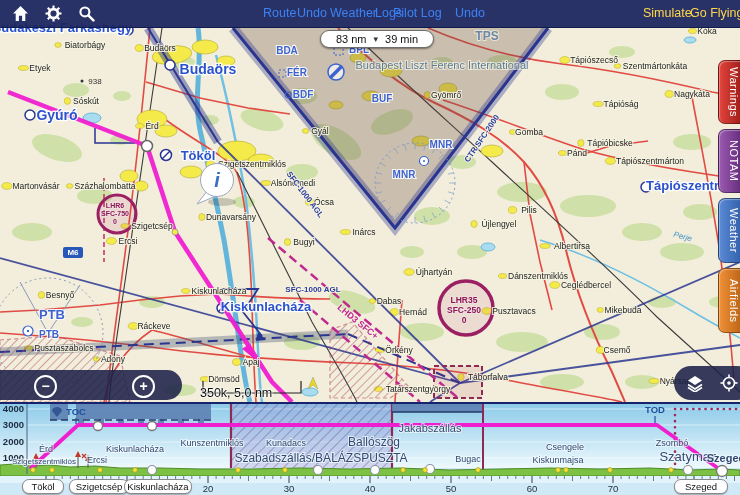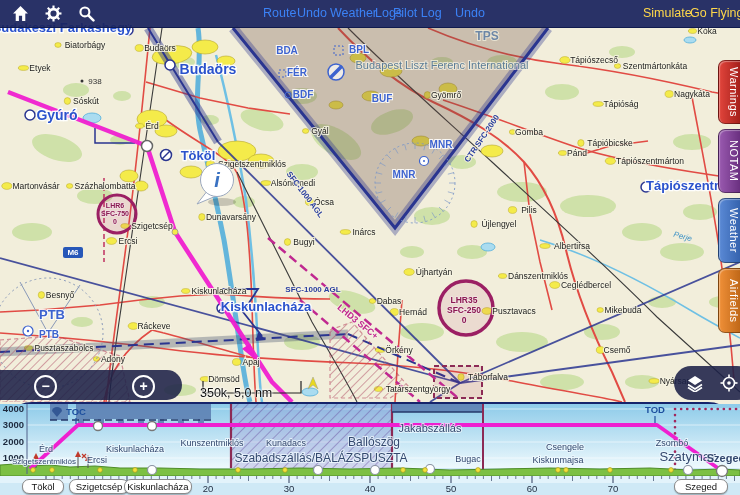--- a/index.html
+++ b/index.html
@@ -27,21 +27,21 @@
   #zoom-pill{position:absolute;left:-14px;top:370px;width:196px;height:30px;border-radius:16px;
       background:rgba(28,33,72,.88);z-index:31;}
   .zoom-btn{position:absolute;top:4.5px;width:19px;height:19px;border:2px solid #fff;border-radius:50%;
       color:#fff;font-size:14px;font-weight:bold;line-height:18px;text-align:center;cursor:pointer;}
   #scale-wrap{position:absolute;left:200px;top:374px;z-index:30;font-size:12.5px;color:#111;
       text-shadow:0 0 2px #fff,0 0 2px #fff,0 0 3px #fff;margin-top:12px;}
   #mapctl-pill{position:absolute;left:674px;top:366px;width:80px;height:34px;border-radius:17px;
       background:rgba(28,33,72,.88);z-index:31;}
   
   #profile{position:absolute;left:0;top:402px;width:740px;height:93px;border-top:2px solid #16246b;
-      box-sizing:border-box;z-index:20;background:#cfe9f6;border-radius:32px;}
+      box-sizing:border-box;z-index:20;background:#cfe9f6;}
   .wp-btn{position:absolute;height:13px;background:#fff;border:1px solid #8a8a8a;border-radius:7px;
       font-size:9.5px;color:#111;text-align:center;line-height:13px;box-shadow:0 1px 1px rgba(0,0,0,.25);
       cursor:pointer;overflow:hidden;white-space:nowrap;z-index:25;}
   
   .t-town{font-size:8.5px;fill:#1c1c1c;paint-order:stroke;stroke:rgba(246,243,226,.85);stroke-width:2.2px;}
   .t-af{font-weight:bold;fill:#2a52cc;paint-order:stroke;stroke:rgba(255,255,255,.9);stroke-width:2.6px;}
   .t-nav{font-weight:bold;fill:#3d63cf;paint-order:stroke;stroke:rgba(255,255,255,.85);stroke-width:2.2px;}
   .t-intl{font-size:11px;fill:#5b7c96;paint-order:stroke;stroke:rgba(245,242,225,.75);stroke-width:2px;}
   .t-tma{font-size:12px;font-weight:bold;fill:#6d87a6;paint-order:stroke;stroke:rgba(245,242,225,.7);stroke-width:2px;}
   .t-as{font-size:8px;font-weight:bold;fill:#2a3f9f;paint-order:stroke;stroke:rgba(246,243,226,.8);stroke-width:2px;}
@@ -440,20 +440,25 @@
     <span class="tb-item" style="left:263px">Route</span>
     <span class="tb-item" style="left:297px">Undo</span>
     <span class="tb-item" style="left:330px">Weather</span>
     <span class="tb-item" style="left:375px">Logs</span>
     <span class="tb-item" style="left:393px">Pilot Log</span>
     <span class="tb-item" style="left:455px">Undo</span>
     <span class="tb-item accent" style="left:643px">Simulate</span>
     <span class="tb-item accent" style="left:690px">Go Flying</span>
   </div>
 
+  <div id="route-pill">
+    <span>83 nm</span>
+    <span class="caret">▾</span>
+    <span>39 min</span>
+  </div>
 
   <div id="side-tabs">
     <div class="side-tab" style="height: 62px; background: linear-gradient(to right, rgb(226, 69, 60), rgb(165, 31, 26));">Warnings</div>
     <div class="side-tab" style="height: 62px; background: linear-gradient(to right, rgb(154, 90, 176), rgb(106, 48, 128));">NOTAM</div>
     <div class="side-tab" style="height: 63px; background: linear-gradient(to right, rgb(91, 138, 214), rgb(53, 99, 174));">Weather</div>
     <div class="side-tab" style="height: 63px; background: linear-gradient(to right, rgb(240, 144, 56), rgb(192, 104, 24));">Airfields</div>
   </div>
 
   <div id="zoom-pill">
     <div class="zoom-btn" style="left:48px">−</div>

